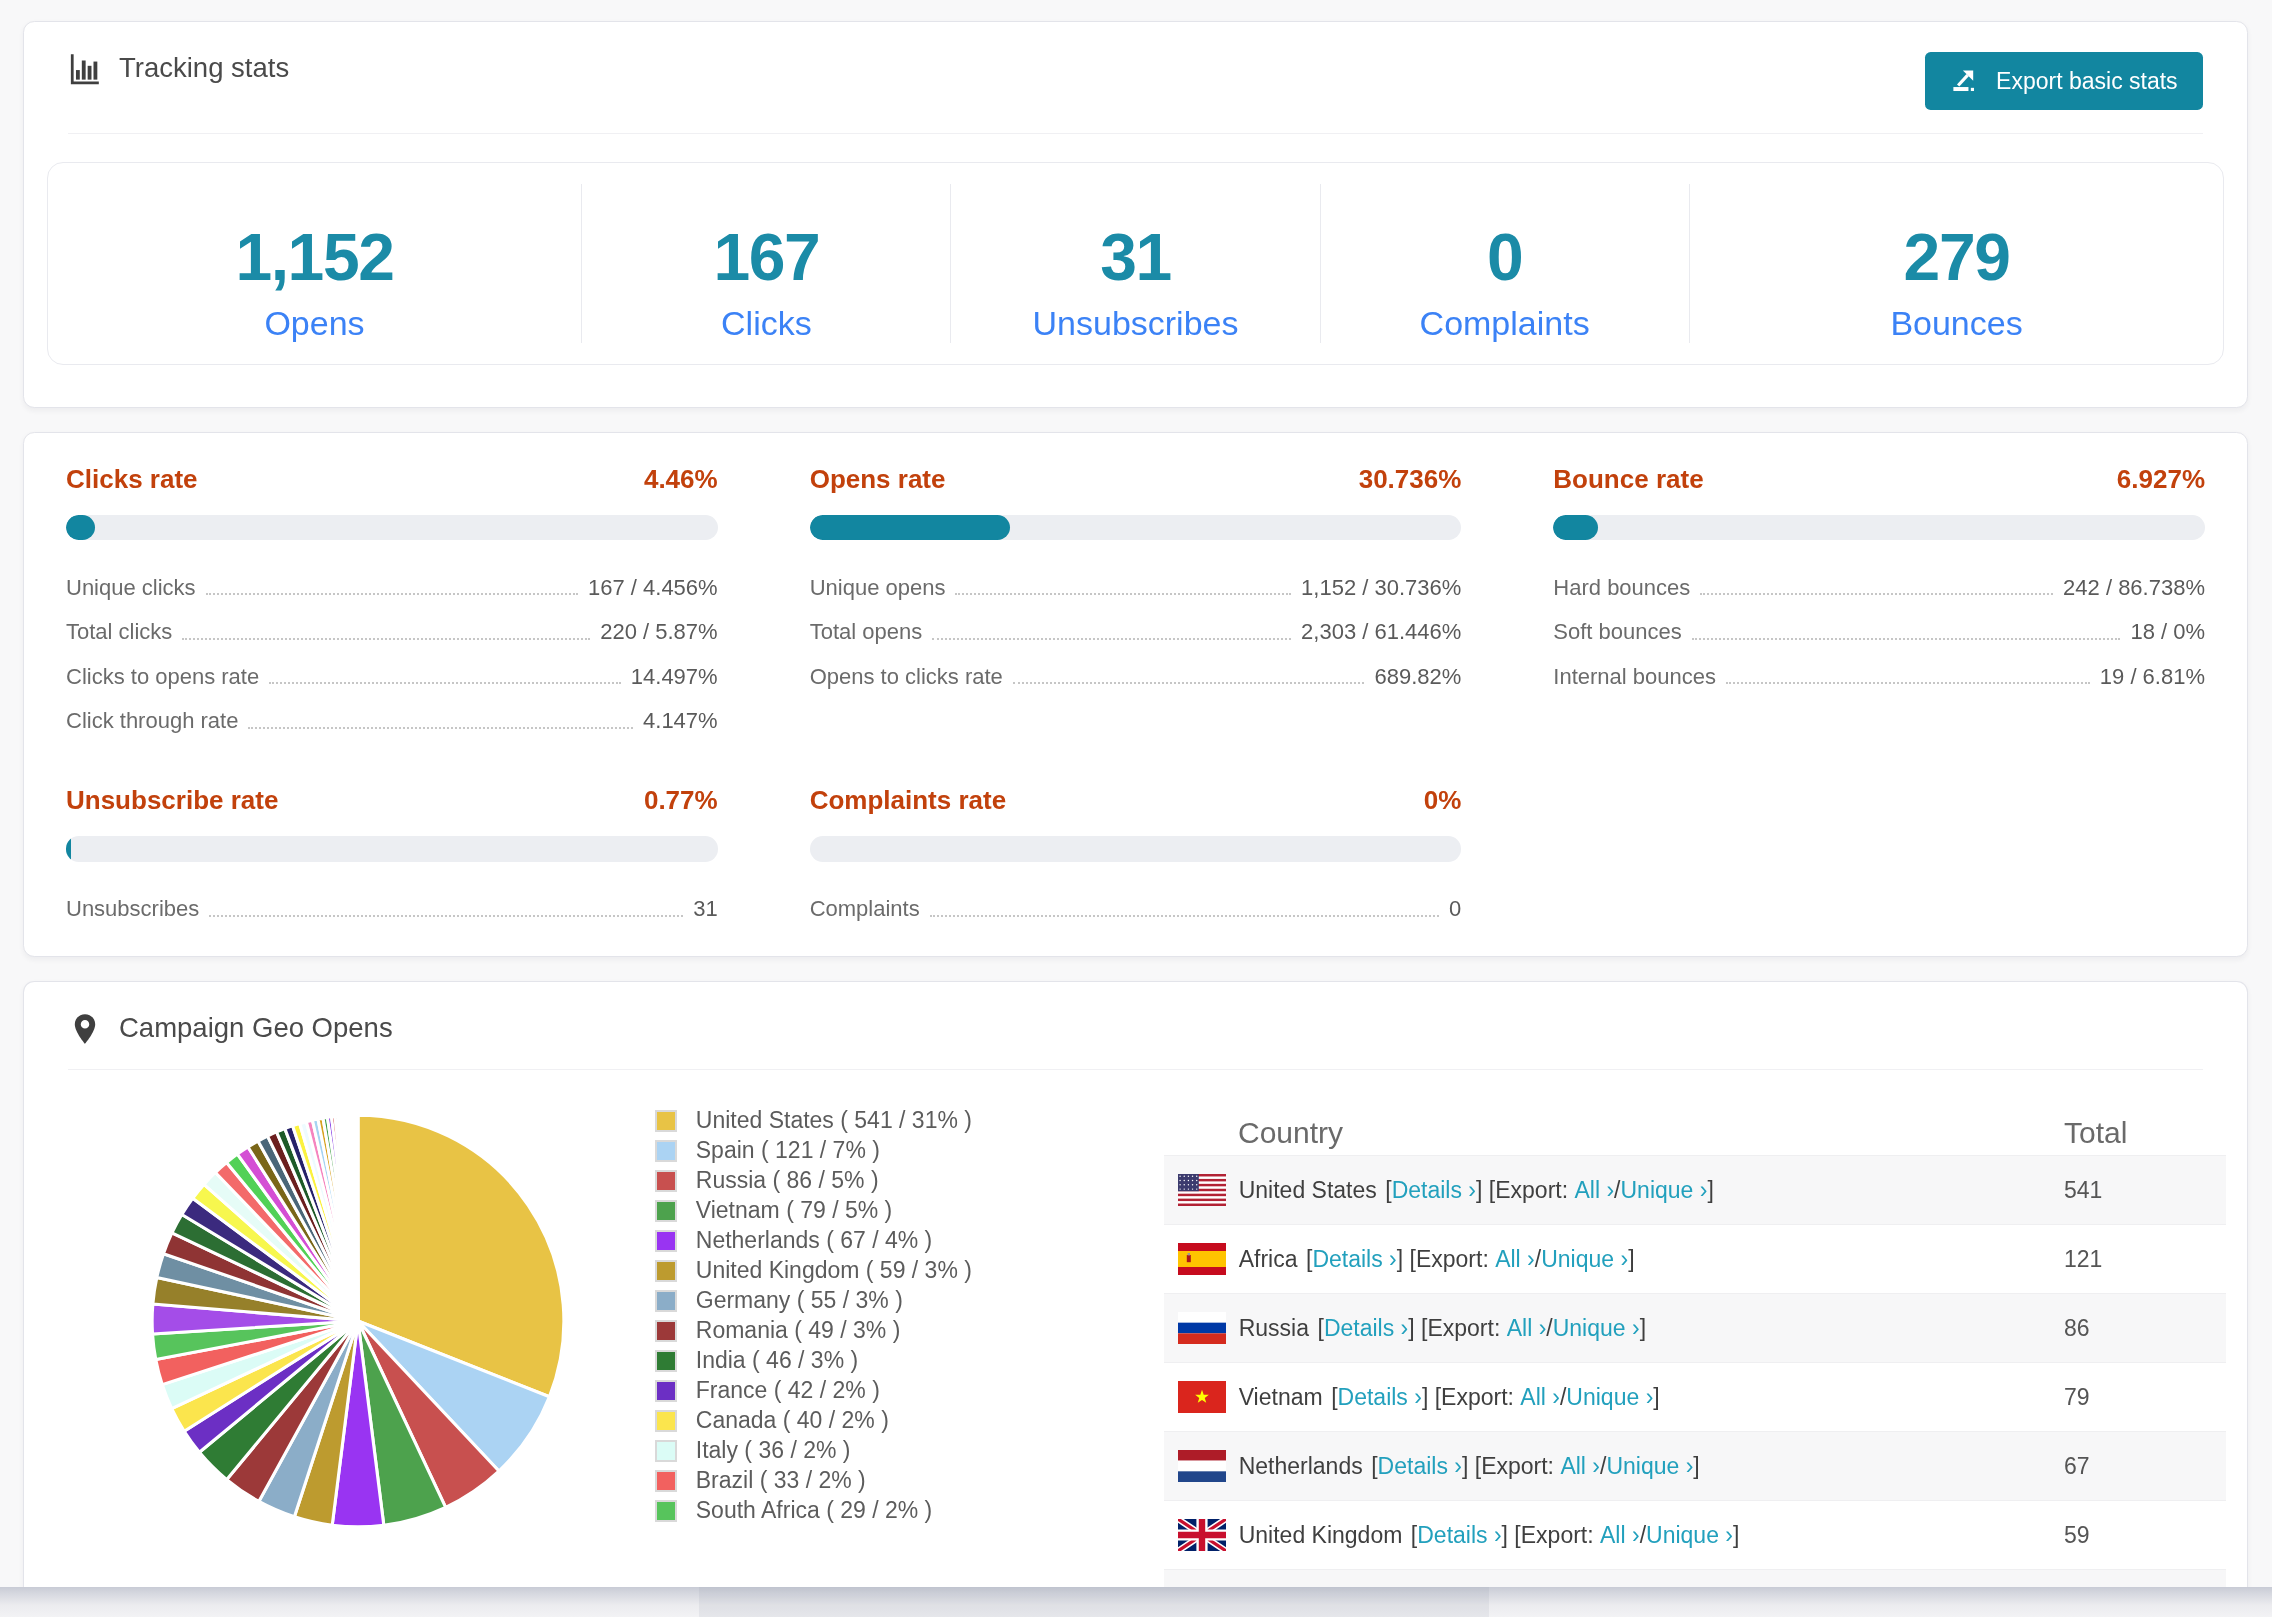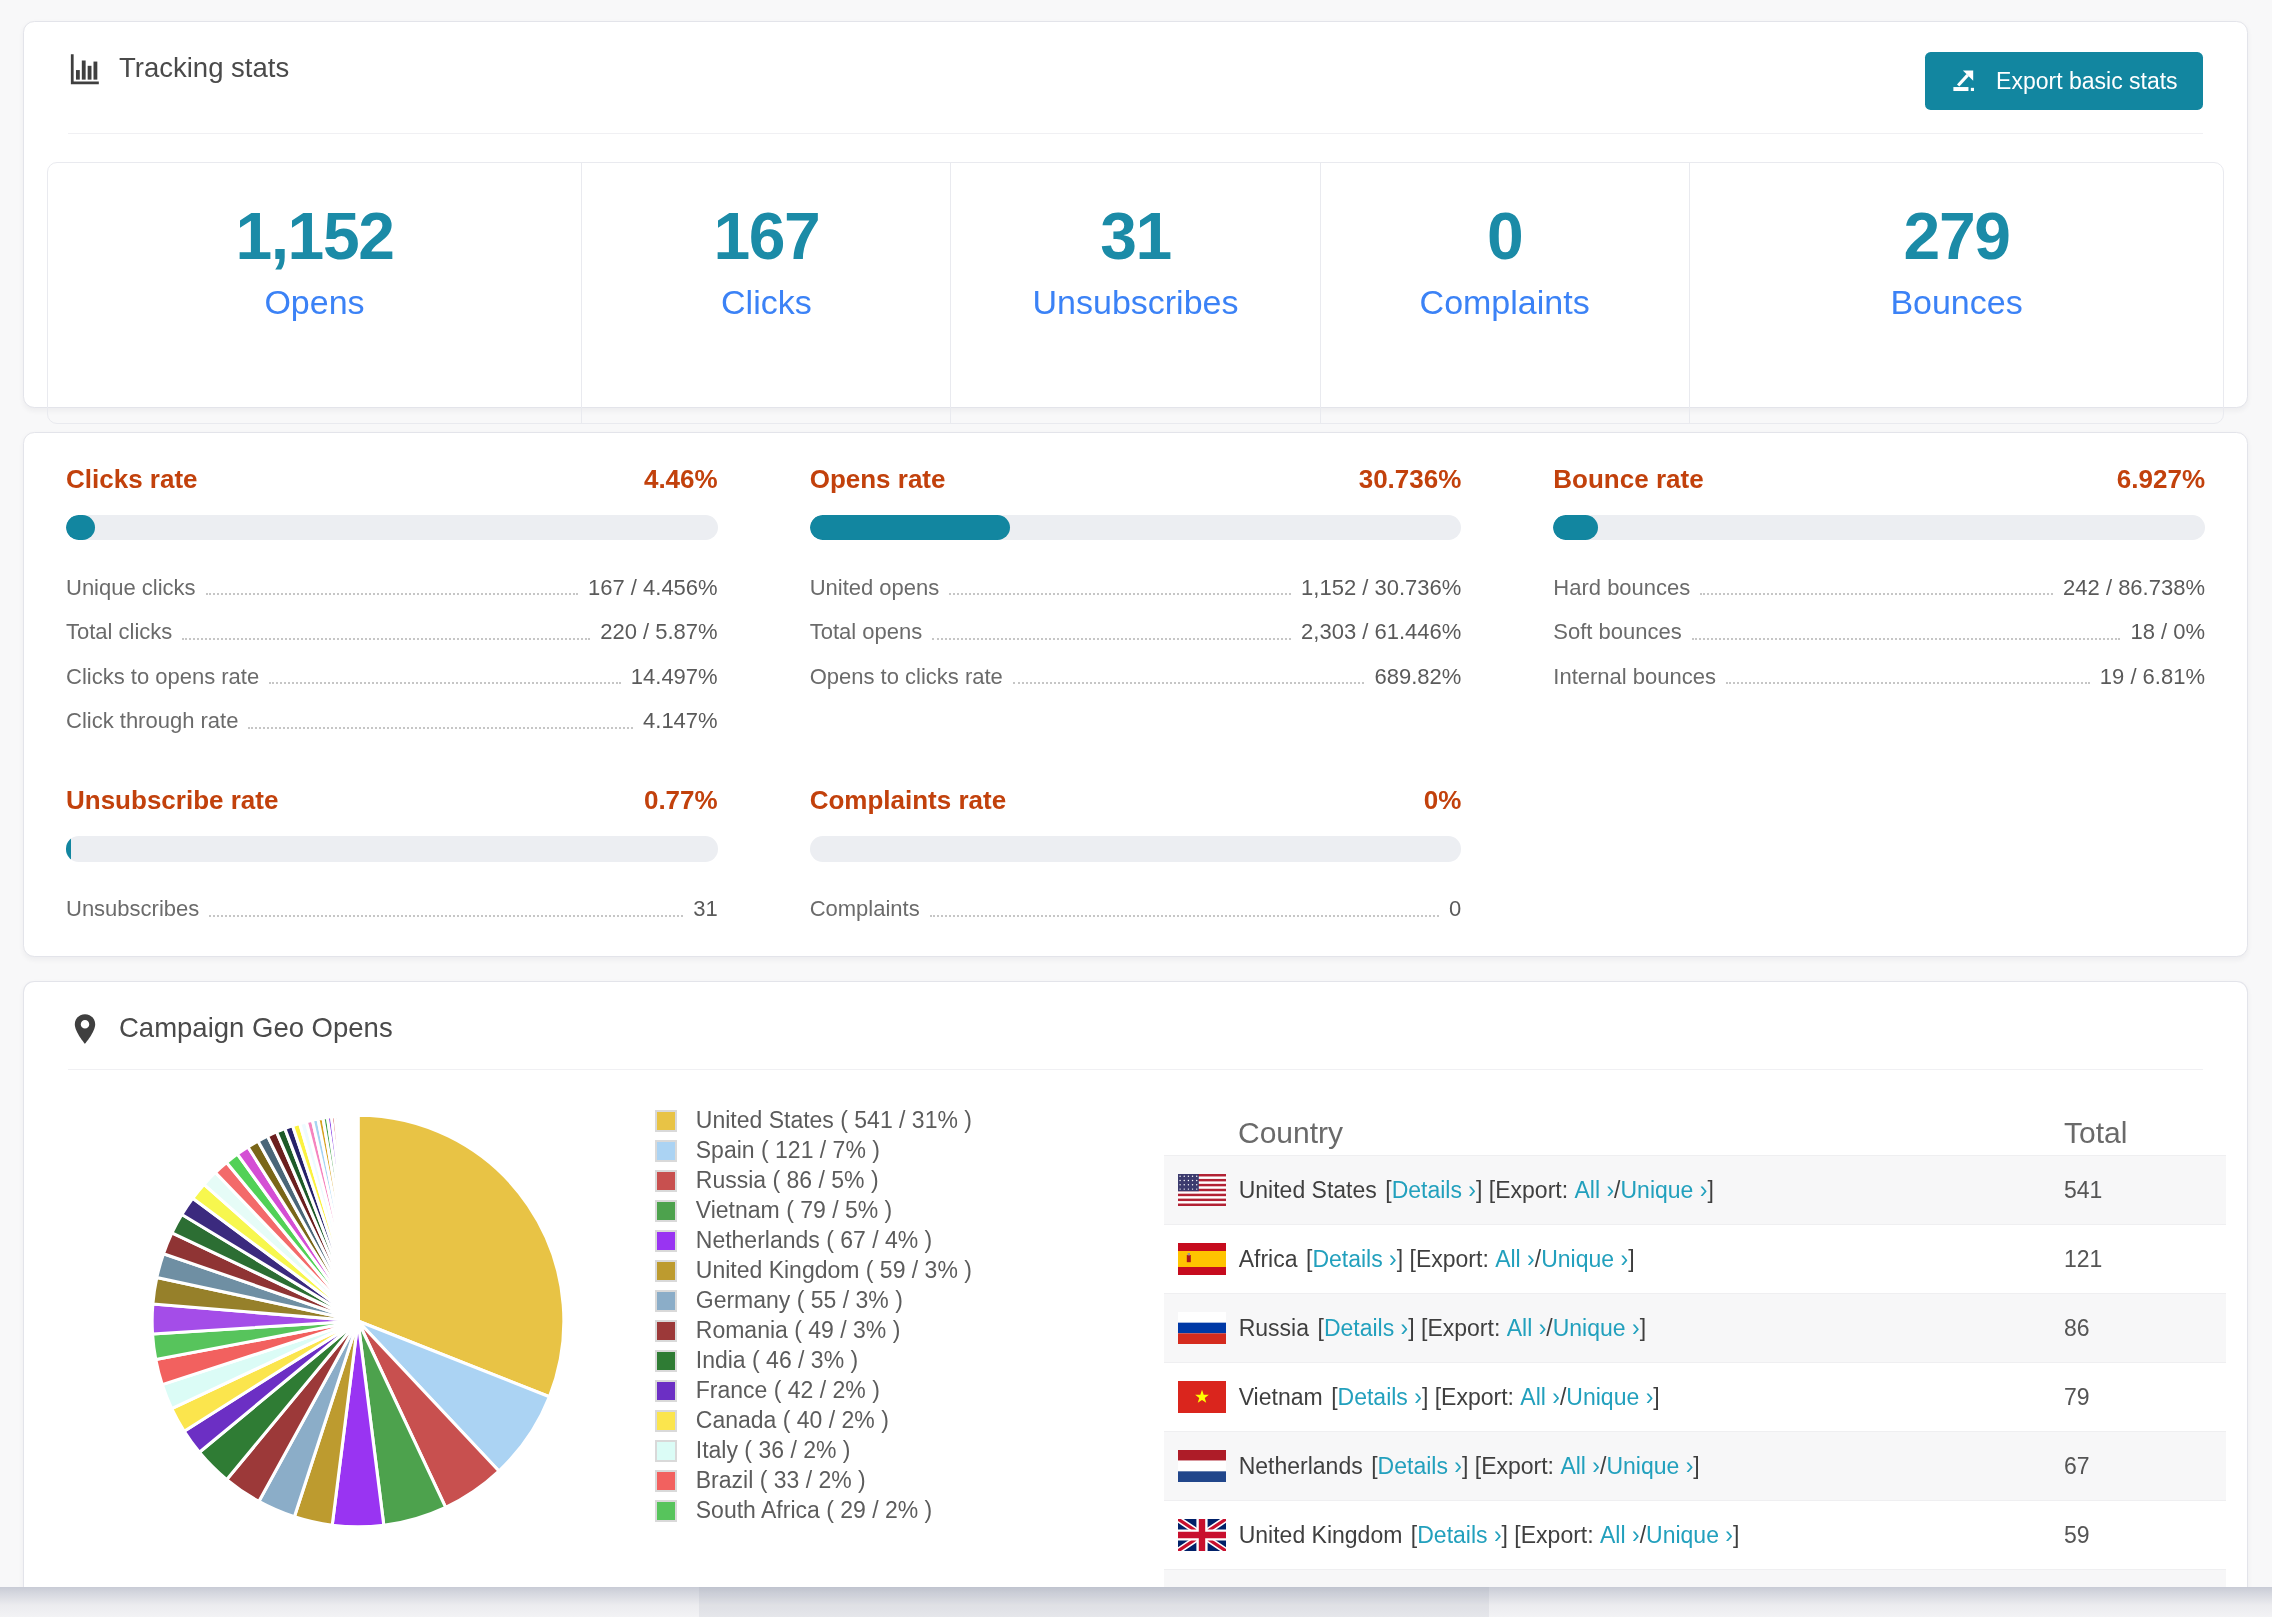--- a/index.html
+++ b/index.html
@@ -11,21 +11,21 @@
   #card-geo{top:981px;height:676px;border-radius:11.3px 11.3px 0 0;border-bottom:none;overflow:hidden;}
 
   .card-header{display:flex;align-items:flex-start;margin:0 44px;padding:30px 0 22.6px;
     border-bottom:1.4px solid #f0f0f3;font-size:27.5px;color:#4a4a4a;gap:17px;}
   .hd-icon{width:34px;height:34px;flex:0 0 auto;}
   .btn{display:flex;align-items:center;gap:20px;margin-left:auto;background:#1286a0;color:#fff;
     font-size:23px;padding:15.5px 25.4px;border-radius:5.6px;border:none;cursor:pointer;font-family:inherit;}
   .btn svg{width:25.4px;height:25.4px;}
 
   
-  .stats-box{margin:28px 22.6px 0;border:1.4px solid #e9eaef;border-radius:10px;display:flex;height:262px;box-sizing:border-box;}
+  .stats-box{margin:28px 22.6px 0;border:1.4px solid #e9eaef;border-radius:16px;display:flex;height:203px;box-sizing:border-box;align-items:center;}
   .stat-cell{flex:1;text-align:center;padding-top:40px;box-sizing:border-box;}
   .stat-cell.wide{flex:1.45;}
   .stat-cell + .stat-cell{border-left:1.4px solid #e9eaef;}
   .stat-num{font-size:66px;font-weight:bold;color:#1b8ba7;letter-spacing:-1.4px;line-height:1;}
   .stat-lbl{font-size:34px;color:#3b82f6;margin-top:14px;}
 
   
   .rates-grid{display:grid;grid-template-columns:repeat(3,1fr);column-gap:92px;row-gap:42px;
     padding:31px 42px 0;}
   .rate-head{display:flex;justify-content:space-between;align-items:baseline;
@@ -148,21 +148,21 @@
       <div class="rate-block">
     <div class="rate-head">
       <span class="rt">Opens rate</span>
       <span class="rv-big">30.736%</span>
     </div>
     <div class="progress">
       <div class="fill" style="width: 30.736%;"></div>
     </div>
     <div class="rate-rows">
           <div class="rate-row">
-    <span class="rl">United opens</span>
+    <span class="rl">Unique opens</span>
     <span class="leader"></span>
     <span class="rvv">1,152 / 30.736%</span>
   </div>
           <div class="rate-row">
     <span class="rl">Total opens</span>
     <span class="leader"></span>
     <span class="rvv">2,303 / 61.446%</span>
   </div>
           <div class="rate-row">
     <span class="rl">Opens to clicks rate</span>

